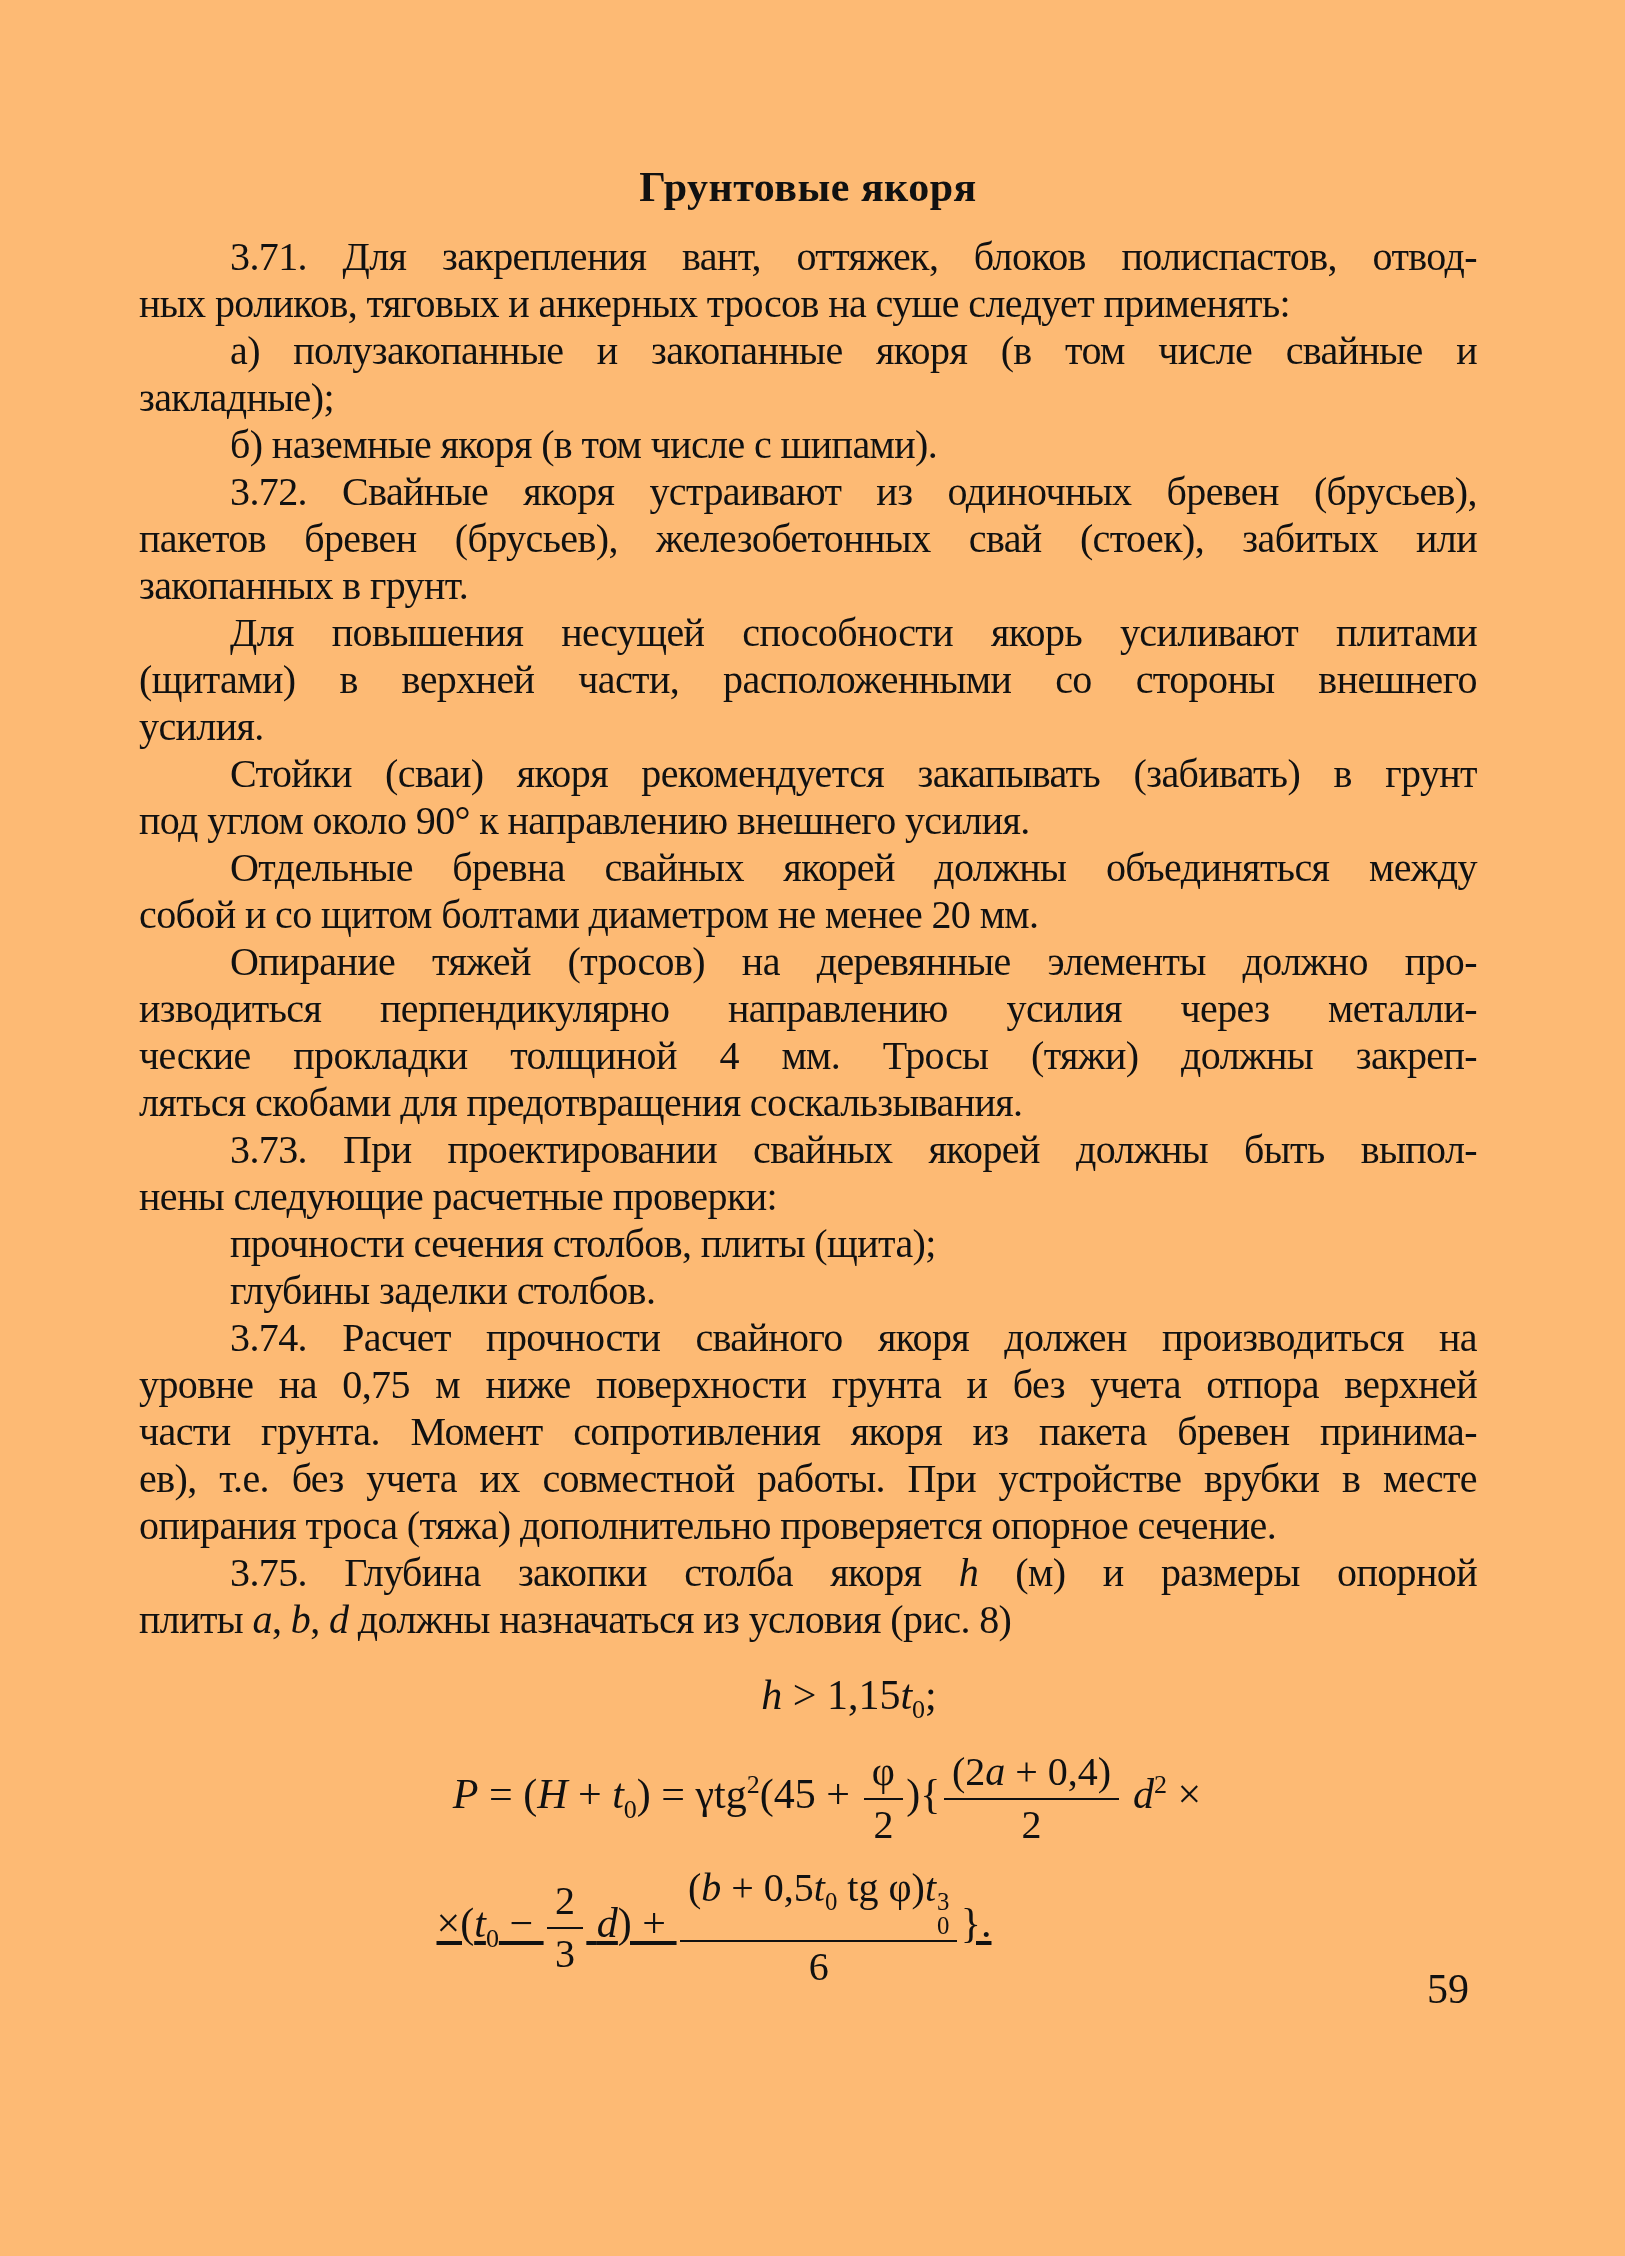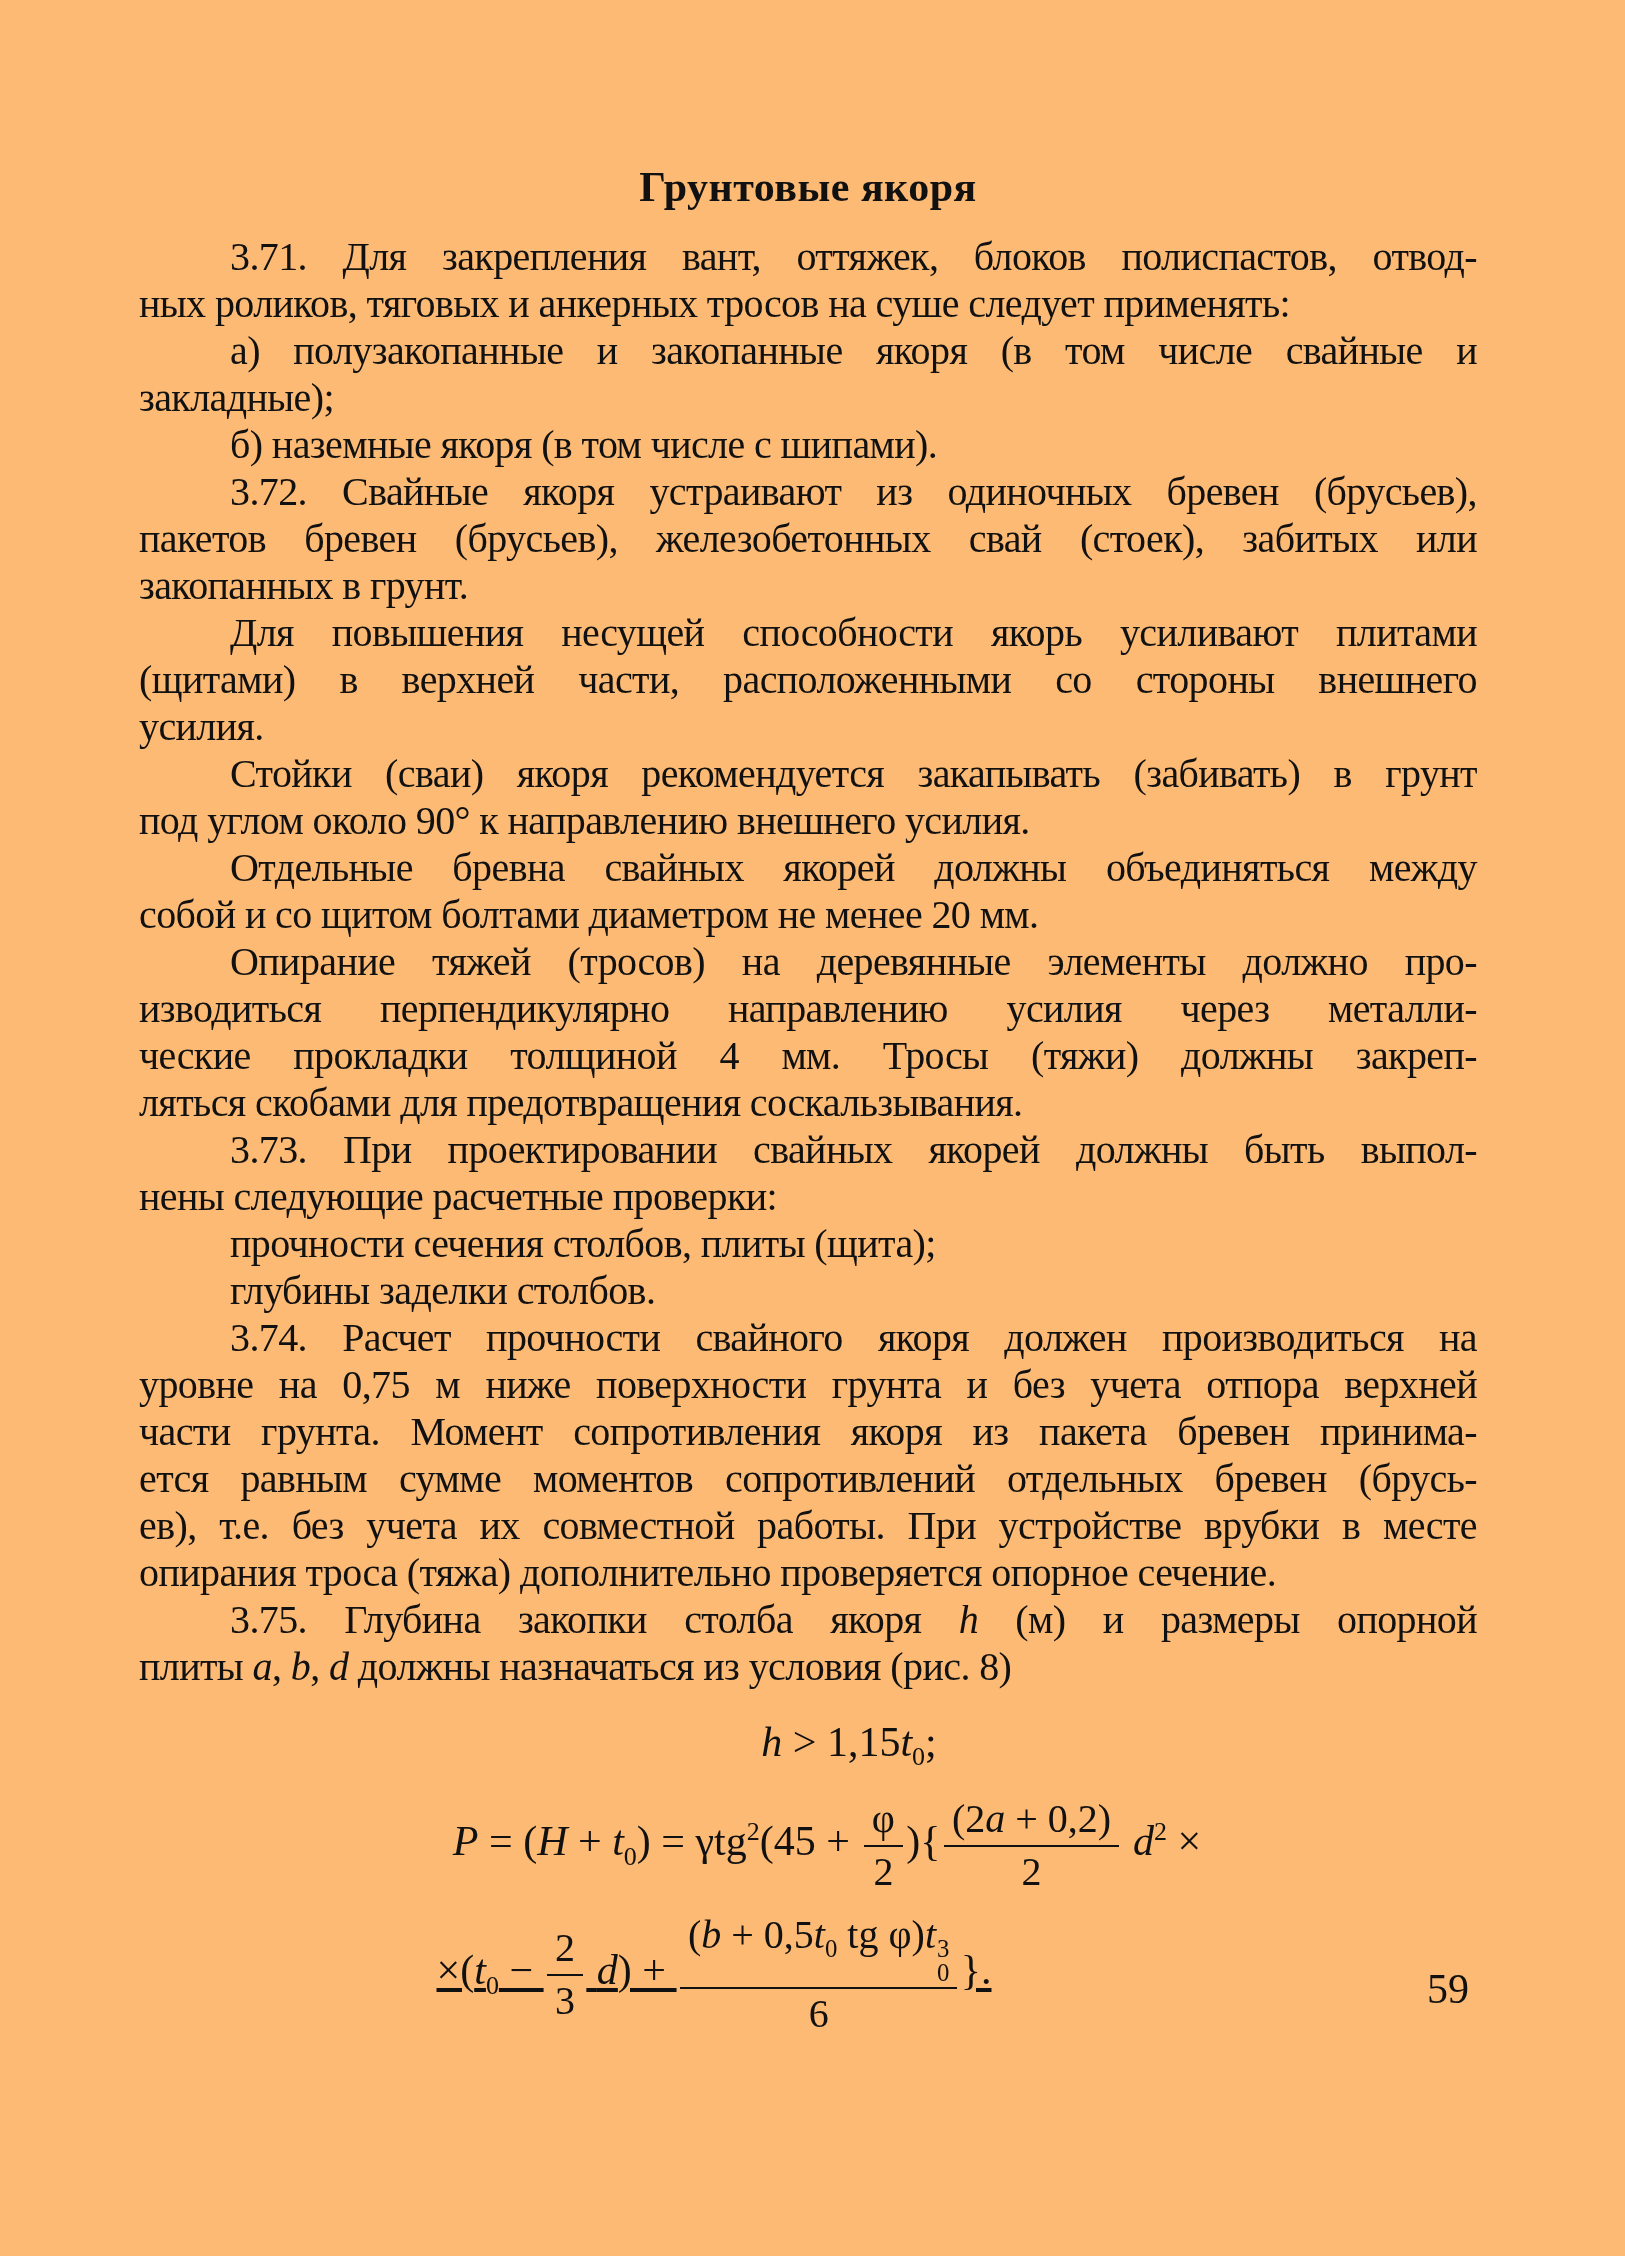--- a/index.html
+++ b/index.html
@@ -150,37 +150,36 @@
         <div class="para">
           <div class="line indent">прочности сечения столбов, плиты (щита);</div>
         </div>
         <div class="para">
           <div class="line indent">глубины заделки столбов.</div>
         </div>
         <div class="para">
           <div class="line indent just">3.74. Расчет прочности свайного якоря должен производиться на</div>
           <div class="line just">уровне на 0,75 м ниже поверхности грунта и без учета отпора верхней</div>
           <div class="line just">части грунта. Момент сопротивления якоря из пакета бревен принима-</div>
-          <div class="line just">ется равным сумме моментов сопротивлений отдельных бревен (брусь-</div>
           <div class="line just">ев), т.е. без учета их совместной работы. При устройстве врубки в месте</div>
           <div class="line">опирания троса (тяжа) дополнительно проверяется опорное сечение.</div>
         </div>
         <div class="para">
           <div class="line indent just"><span>3.75. Глубина закопки столба якоря </span><span class="it">h</span><span> (м) и размеры опорной</span></div>
           <div class="line"><span>плиты </span><span class="it">a</span><span>, </span><span class="it">b</span><span>, </span><span class="it">d</span><span> должны назначаться из условия (рис. 8)</span></div>
         </div>
       </div>
 
     <div class="formula f-cond"><span class="it">h</span><span> &gt; 1,15</span><span class="it">t</span><sub>0</sub><span>;</span></div>
 
     <div class="formula f-main1"><span class="it">P</span><span> = (</span><span class="it">H</span><span> + </span><span class="it">t</span><sub>0</sub><span>) = γtg</span><sup>2</sup><span>(45 + </span><span class="frac">
           <span class="num">φ</span>
           <span class="den">2</span>
         </span><span>){</span><span class="frac">
-          <span class="num"><span>(2</span><span class="it">a</span><span> + 0,2)</span></span>
+          <span class="num"><span>(2</span><span class="it">a</span><span> + 0,4)</span></span>
           <span class="den">2</span>
         </span><span> </span><span class="it">d</span><sup>2</sup><span> ×</span></div>
 
     <div class="formula f-main2"><span>×(</span><span class="it">t</span><sub>0</sub><span> − </span><span class="frac">
           <span class="num">2</span>
           <span class="den">3</span>
         </span><span> </span><span class="it">d</span><span>) + </span><span class="frac">
           <span class="num"><span>(</span><span class="it">b</span><span> + 0,5</span><span class="it">t</span><sub>0</sub><span> tg φ)</span><span class="it">t</span><span class="subsup">
               <span>3</span>
               <span>0</span>

